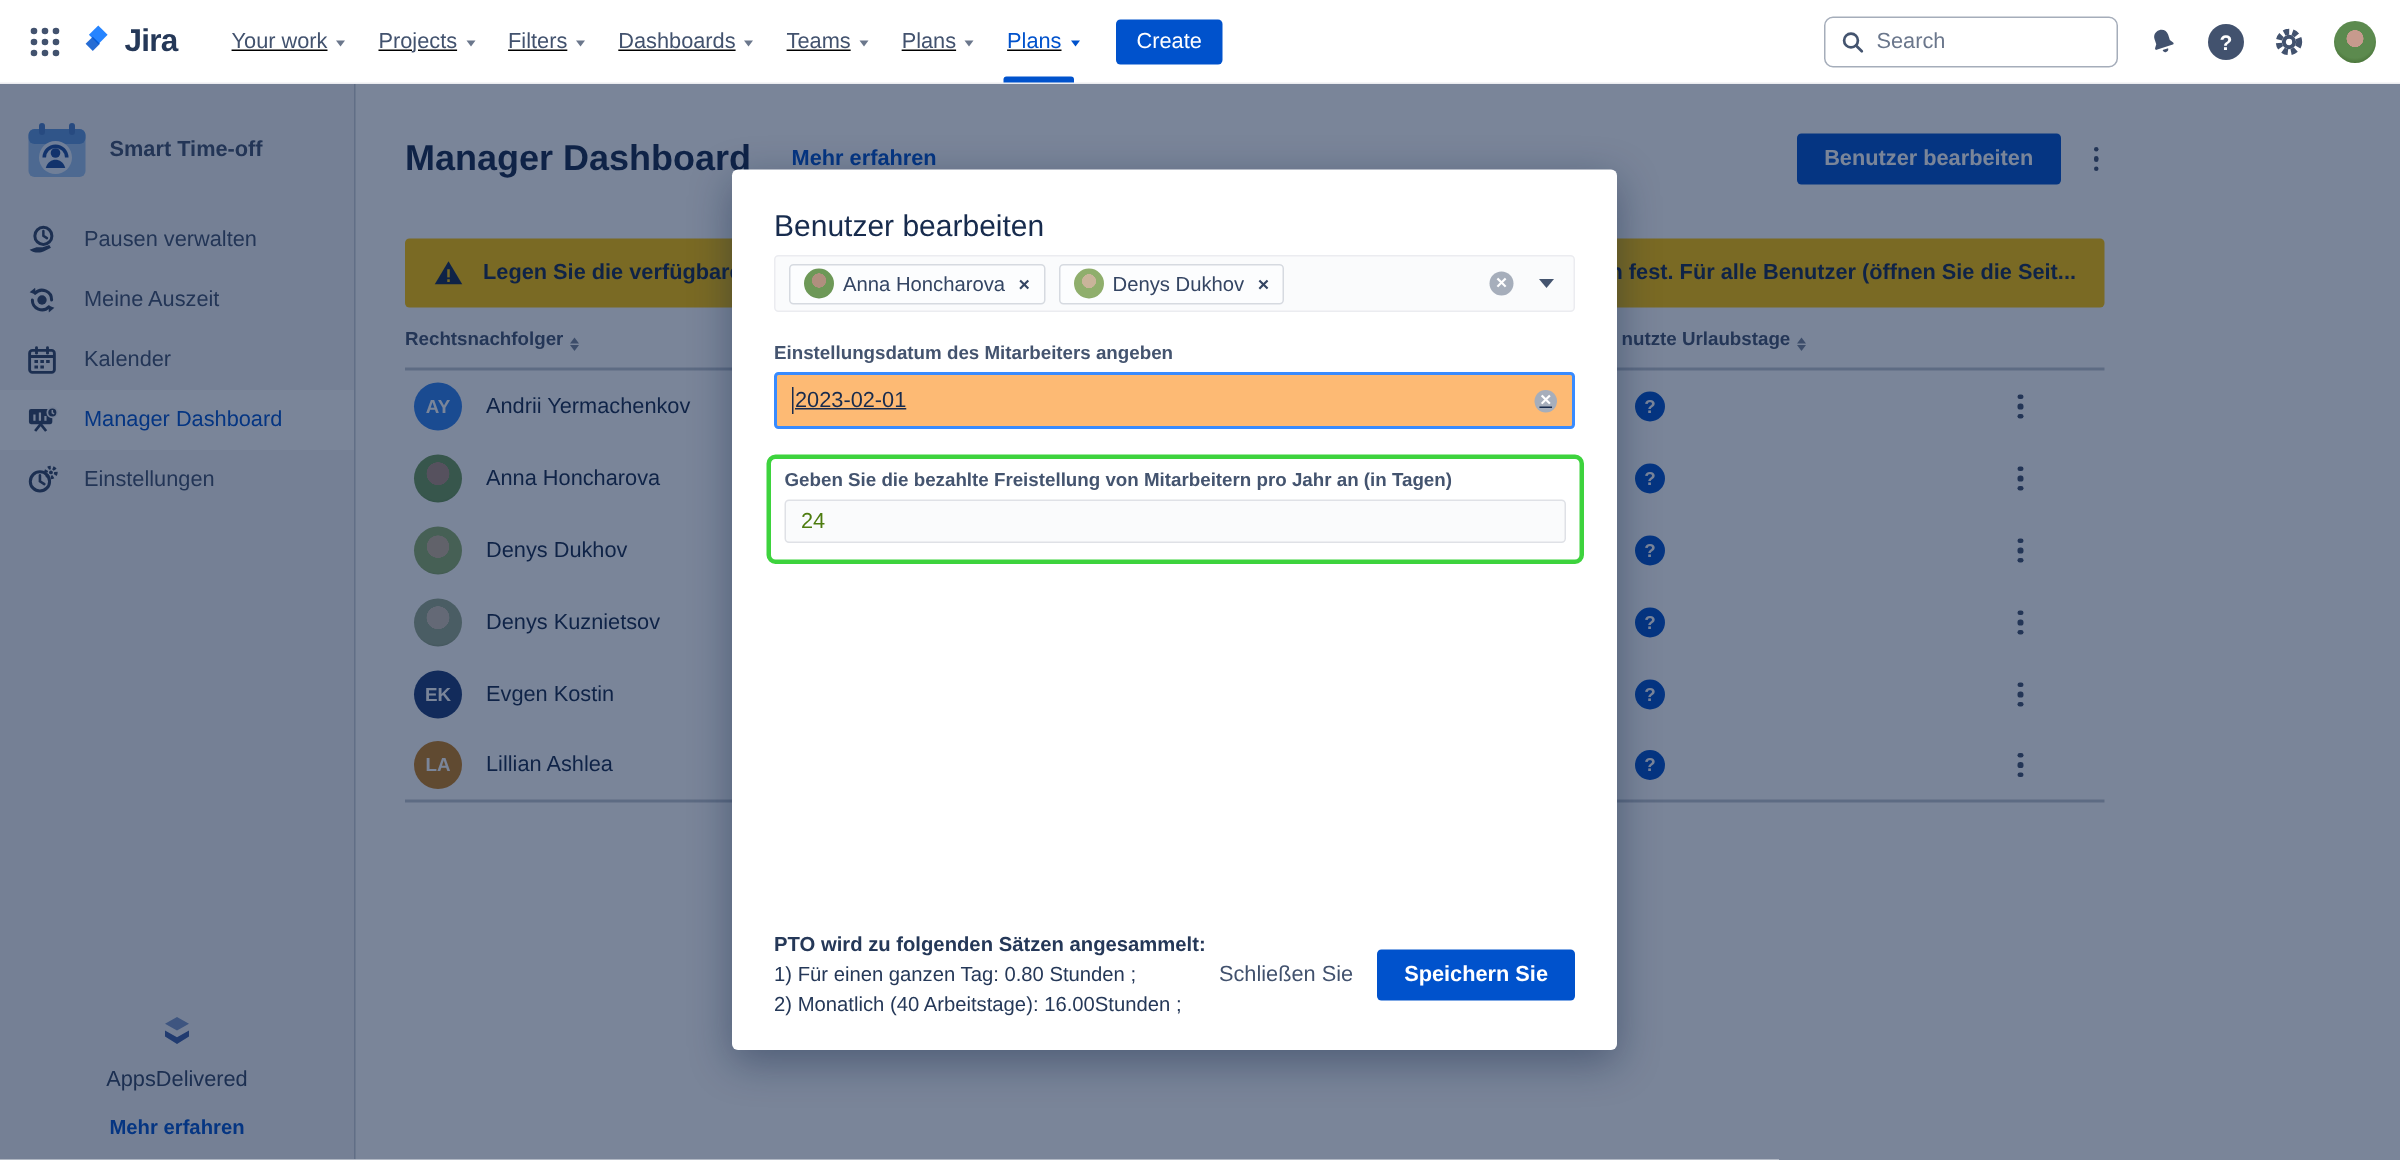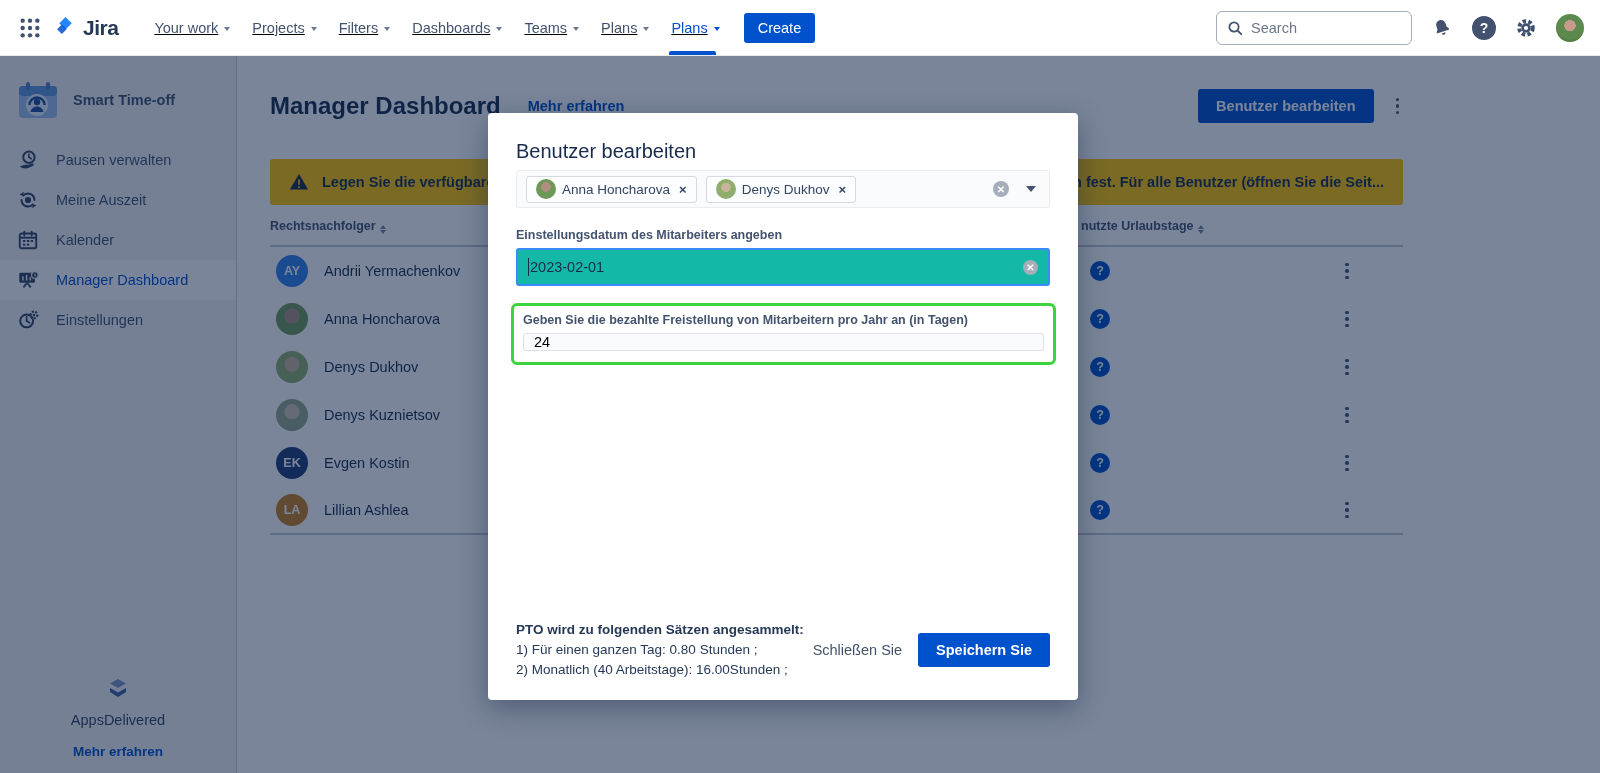--- a/index.html
+++ b/index.html
@@ -93,32 +93,32 @@
   .chip { background:#FCFDFE; border:1px solid #D6DAE0; border-radius:3px; height:27px; display:flex; align-items:center;
           gap:6px; padding:0 9px; font-size:13.5px; color:#344563; }
   .chip .cav { width:20px; height:20px; border-radius:50%; flex:none; }
   .chip .x { font-size:13px; font-weight:700; color:#344563; margin-left:3px; cursor:pointer; }
   .mselect .spacer { flex:1; }
   .clear-circ { width:16px; height:16px; border-radius:50%; background:#A6AEBB; color:#fff; font-size:10px; font-weight:700;
                 display:flex; align-items:center; justify-content:center; cursor:pointer; }
   .sel-chev { margin:0 4px 0 8px; width:0; height:0; border-left:5px solid transparent; border-right:5px solid transparent;
               border-top:6px solid #44546F; cursor:pointer; }
 
-  .date-input { margin-top:6px; height:38px; border:2px solid #388BFF; border-radius:3px; background:#14b8a6;
-                display:flex; align-items:center; padding:0 10px; font-size:14.5px; color:#172B4D; }
+  .date-input { margin-top:6px; height:38px; border:2px solid #388BFF; border-radius:3px; background:#fdba74;
+                display:flex; align-items:center; padding:0 10px; font-size:14.5px; color:#172B4D;text-decoration:underline; }
   .caret { width:1px; height:18px; background:#172B4D; margin-right:1px; }
   .date-input .spacer { flex:1; }
 
   .cb-row { margin-top:13px; display:flex; align-items:center; gap:10px; font-size:13.5px; color:#344563; }
   .cbox { width:16px; height:16px; border-radius:3px; background:#0052CC; display:flex; align-items:center; justify-content:center; flex:none; cursor:pointer; }
 
   .green-box { margin:17px -6px 0 -5px; border:3px solid #3DD33D; border-radius:6px; padding:7px 9px 11px 9px; }
   .green-box .f-label { margin-top:0; }
-  .pto-input { margin-top:6px; height:18px; background:#FAFBFC; border:1px solid #DFE1E6; border-radius:3px;
-               display:flex; align-items:center; padding:0 10px; font-size:14.5px; color:#000000; }
+  .pto-input { margin-top:6px; height:29px; background:#FAFBFC; border:1px solid #DFE1E6; border-radius:3px;
+               display:flex; align-items:center; padding:0 10px; font-size:14.5px; color:#4d7c0f; }
 
   .m-footer { margin-top:auto; display:flex; align-items:center; }
   .note { font-size:13.5px; color:#253858; line-height:20px; }
   .note .nh { font-weight:700; }
   .m-actions { margin-left:auto; display:flex; align-items:center; gap:16px; }
   .ghost-btn { font-size:14.5px; font-weight:500; color:#42526E; background:none; border:none; cursor:pointer; font-family:inherit; }
 </style>
 </head>
 <body>
 

